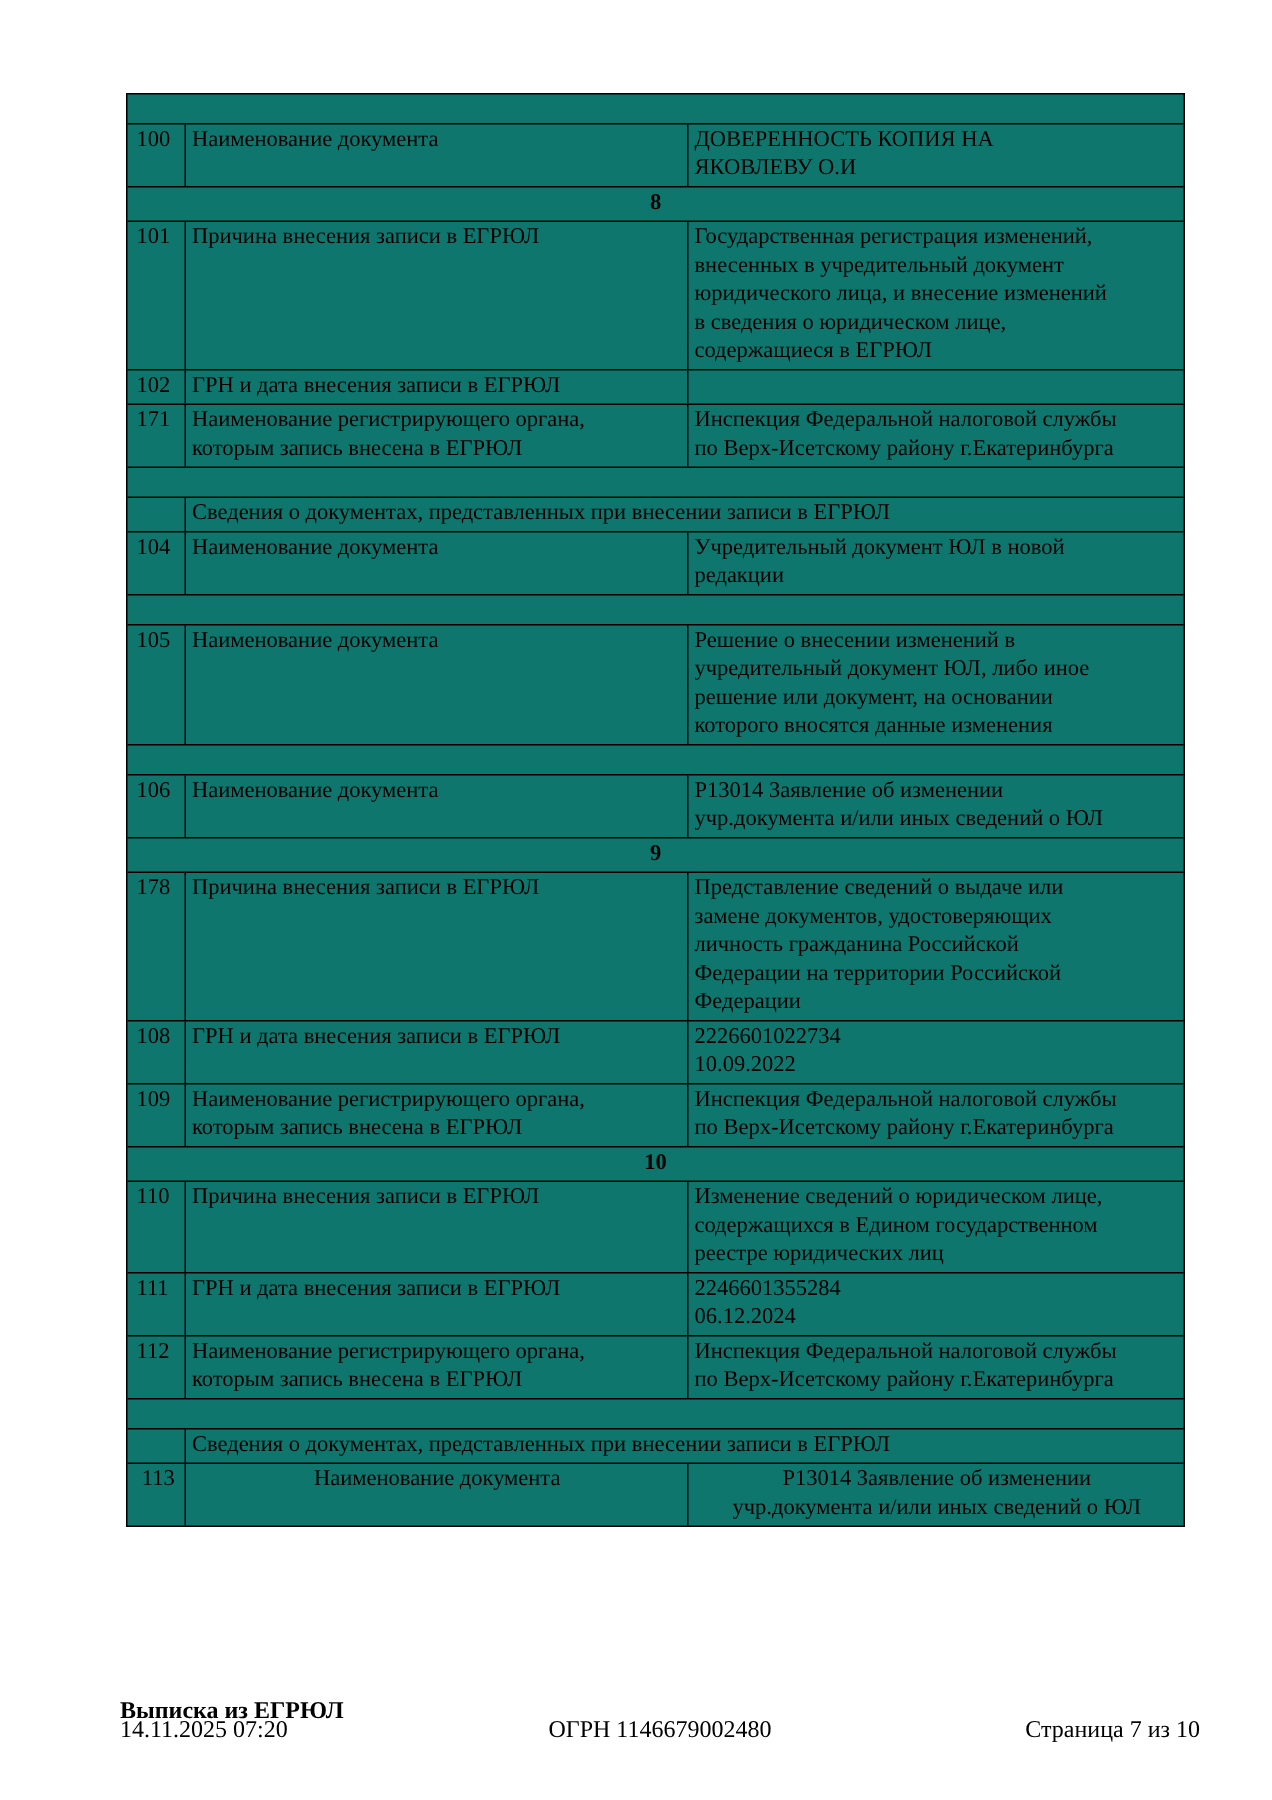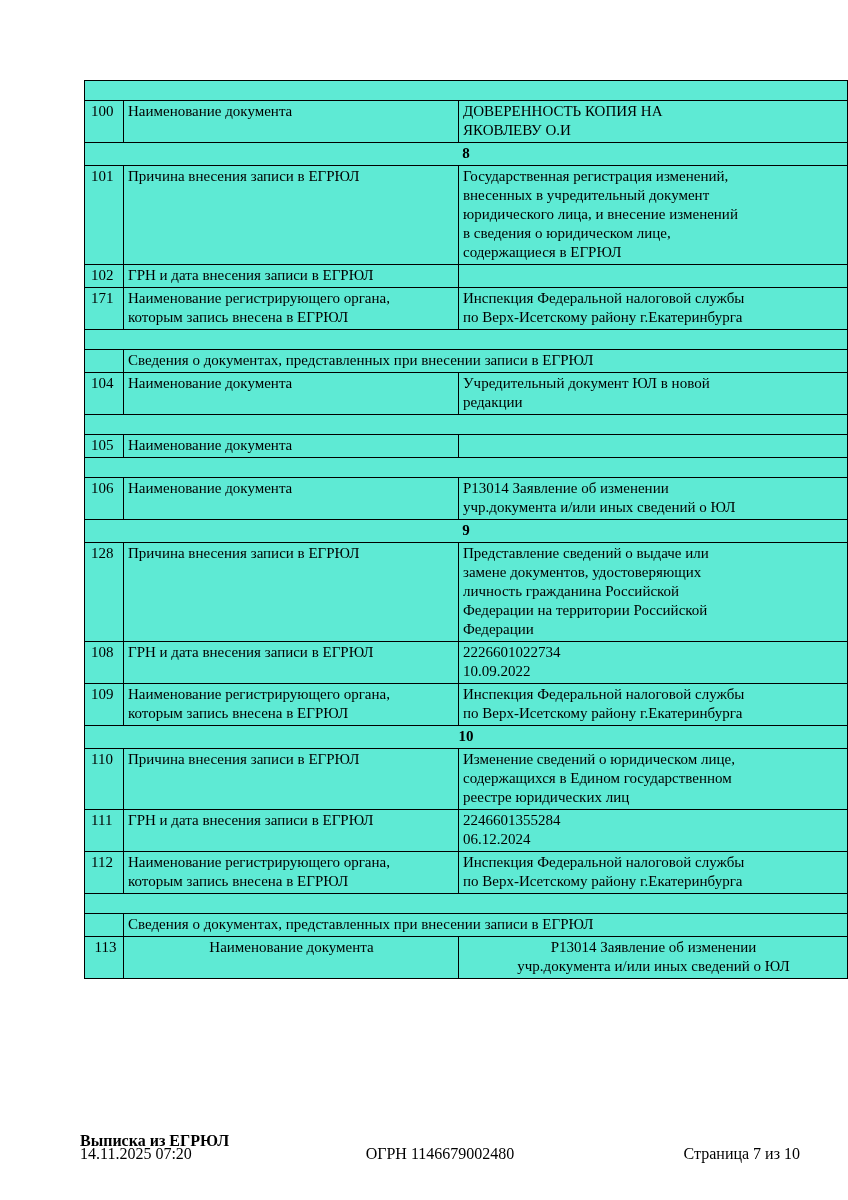--- a/index.html
+++ b/index.html
@@ -6,25 +6,25 @@
   body {
     width:848px; height:1200px;
     background:#ffffff;
     font-family:"Liberation Serif", serif;
     color:#000000;
     position:relative;
     overflow:hidden;
   }
   .doc-table {
     position:absolute;
-    left:84px; top:80px;
-    width:764px;
+    left:84px; top:62px;
+    width:706px;
     box-sizing:border-box;
     border:1px solid #000;
-    background:#5eead4;
+    background:#0f766e;
   }
   .trow {
     display:flex;
     border-bottom:1px solid #000;
     box-sizing:border-box;
     align-items:stretch;
   }
   .trow:last-child { border-bottom:none;text-align:center; }
   .trow.spacer { height:20px; }
   .cell {
@@ -115,33 +115,37 @@
       <div class="trow record">
         <div class="cell num">104</div>
         <div class="cell label">Наименование документа</div>
         <div class="cell value">Учредительный документ ЮЛ в новой
 редакции</div>
       </div>
       <div class="trow spacer"></div>
       <div class="trow record">
         <div class="cell num">105</div>
         <div class="cell label">Наименование документа</div>
+        <div class="cell value">Решение о внесении изменений в
+учредительный документ ЮЛ, либо иное
+решение или документ, на основании
+которого вносятся данные изменения</div>
       </div>
       <div class="trow spacer"></div>
       <div class="trow record">
         <div class="cell num">106</div>
         <div class="cell label">Наименование документа</div>
         <div class="cell value">Р13014 Заявление об изменении
 учр.документа и/или иных сведений о ЮЛ</div>
       </div>
       <div class="trow section">
         <div class="cell sectiontitle">9</div>
       </div>
       <div class="trow record">
-        <div class="cell num">128</div>
+        <div class="cell num">178</div>
         <div class="cell label">Причина внесения записи в ЕГРЮЛ</div>
         <div class="cell value">Представление сведений о выдаче или
 замене документов, удостоверяющих
 личность гражданина Российской
 Федерации на территории Российской
 Федерации</div>
       </div>
       <div class="trow record">
         <div class="cell num">108</div>
         <div class="cell label">ГРН и дата внесения записи в ЕГРЮЛ</div>

